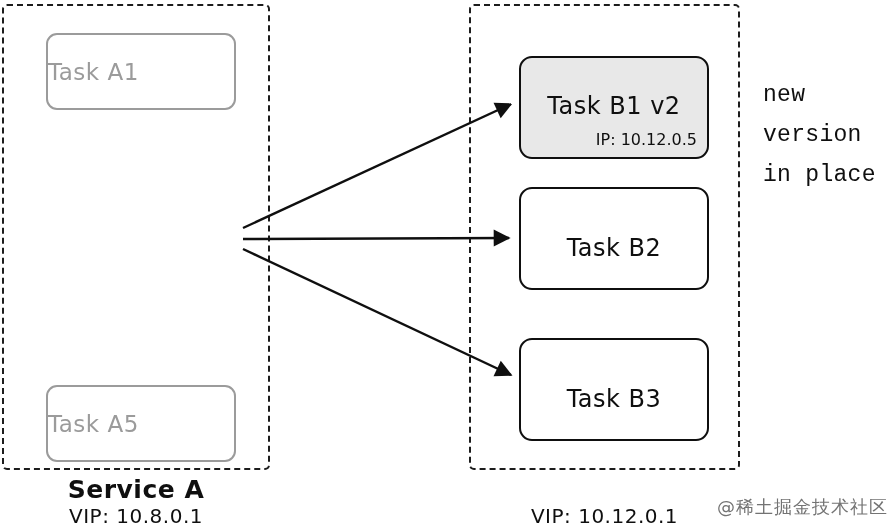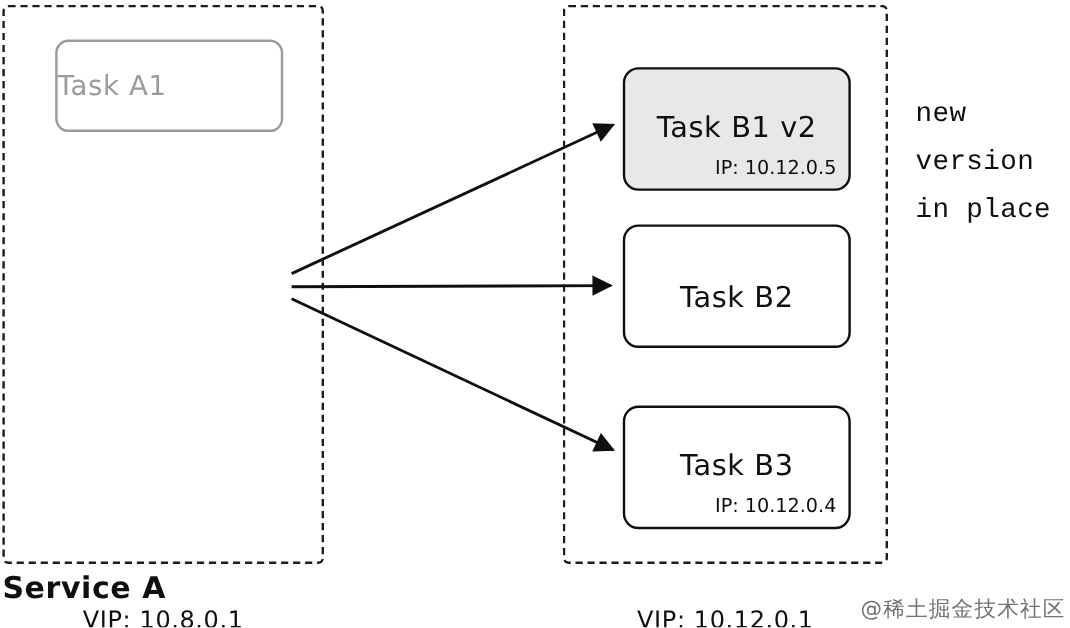--- a/index.html
+++ b/index.html
@@ -80,21 +80,21 @@
   .task-b-ip {
     font-size: 16px;
     text-align: right;
     padding-left: 3px;
     padding-bottom: 2px;
   }
 
   
   .caption-title {
     position: absolute;
-    text-align: left;
+    text-align: center;
     font-size: 25px;
     font-weight: 600;
     color: #0f0f0f;
     letter-spacing: 0.5px;
   }
   .caption-sub {
     position: absolute;
     text-align: center;
     font-size: 20px;
     font-weight: 500;
@@ -141,33 +141,35 @@
 </style>
 </head>
 <body>
 
 <div class="canvas">
 
   <div class="group group-a">
     <div class="task-a ta1">
       <span>Task A1</span>
     </div>
+    <div class="task-a ta5">
+      <span>Task A5</span>
+    </div>
   </div>
 
   <div class="group group-b">
     <div class="task-b tb1 highlight">
       <div class="task-b-title">Task B1 v2</div>
       <div class="task-b-ip">IP: 10.12.0.5</div>
     </div>
     <div class="task-b tb2">
       <div class="task-b-title">Task B2</div>
     </div>
     <div class="task-b tb3">
       <div class="task-b-title">Task B3</div>
-      <div class="task-b-ip">IP: 10.12.0.4</div>
     </div>
   </div>
 
   <div class="caption-title cap-a-title">Service A</div>
   <div class="caption-sub cap-a-sub">VIP: 10.8.0.1</div>
   <div class="caption-sub cap-b-sub">VIP: 10.12.0.1</div>
 
   <div class="annotation">new version
 in place</div>
 

